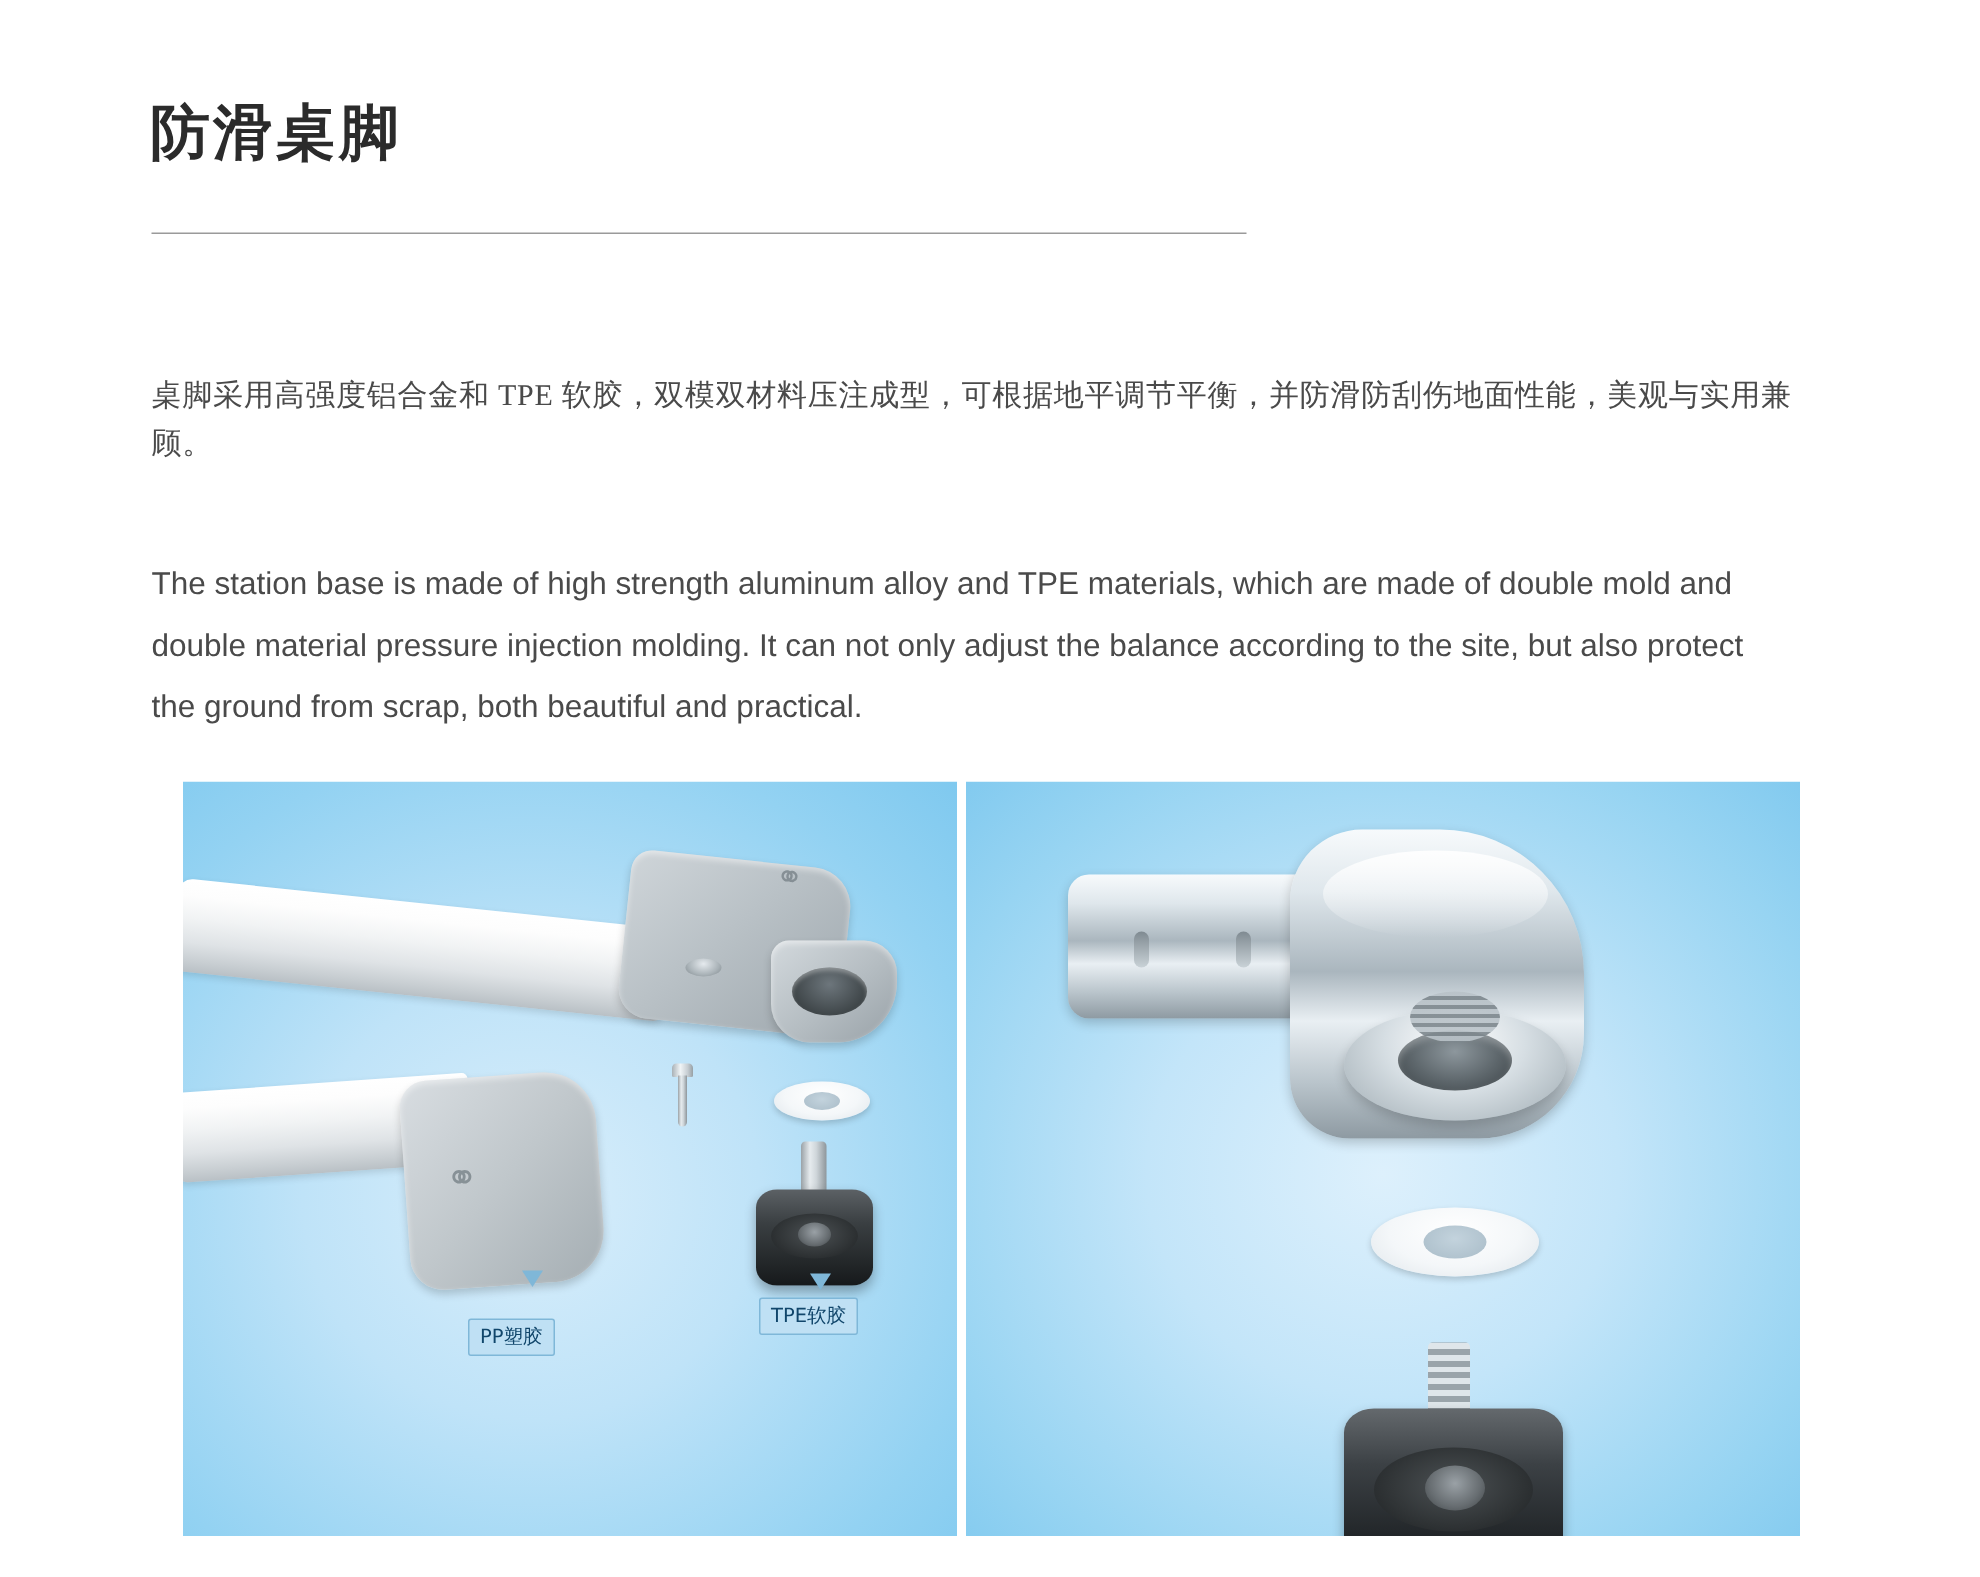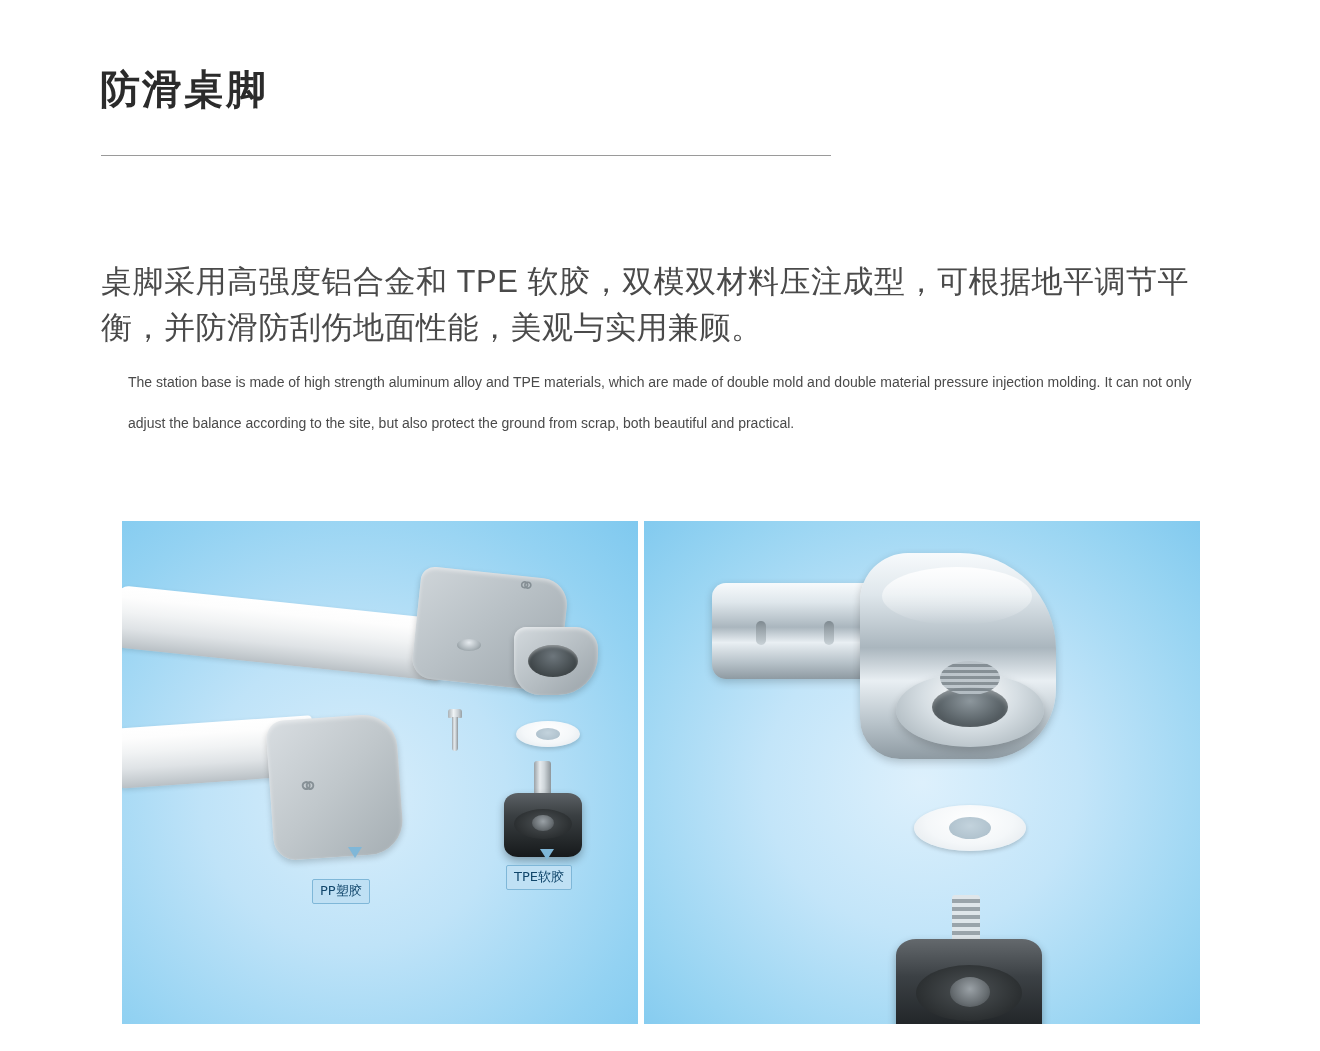--- a/index.html
+++ b/index.html
@@ -37,34 +37,34 @@
     top: 155px;
     width: 730px;
     height: 1px;
     background: #9a9a9a;
   }
   .para-cn {
     position: absolute;
     left: 101px;
     top: 228px;
     width: 1095px;
-    font-size: 31px;
-    line-height: 46px;
+    font-size: 20px;
+    line-height: 32px;
     color: #4a4a4a;
     letter-spacing: 0.5px;
+    font-family: Liberation Serif, serif;
   }
   .para-en {
     position: absolute;
     left: 101px;
     top: 348px;
     width: 1095px;
-    font-size: 14px;
+    font-size: 21px;
     line-height: 41px;
     color: #4a4a4a;
-    margin-left: 27px;
   }
   .figure {
     position: absolute;
     left: 122px;
     top: 521px;
     width: 1078px;
     height: 503px;
     display: flex;
     overflow: hidden;
   }

